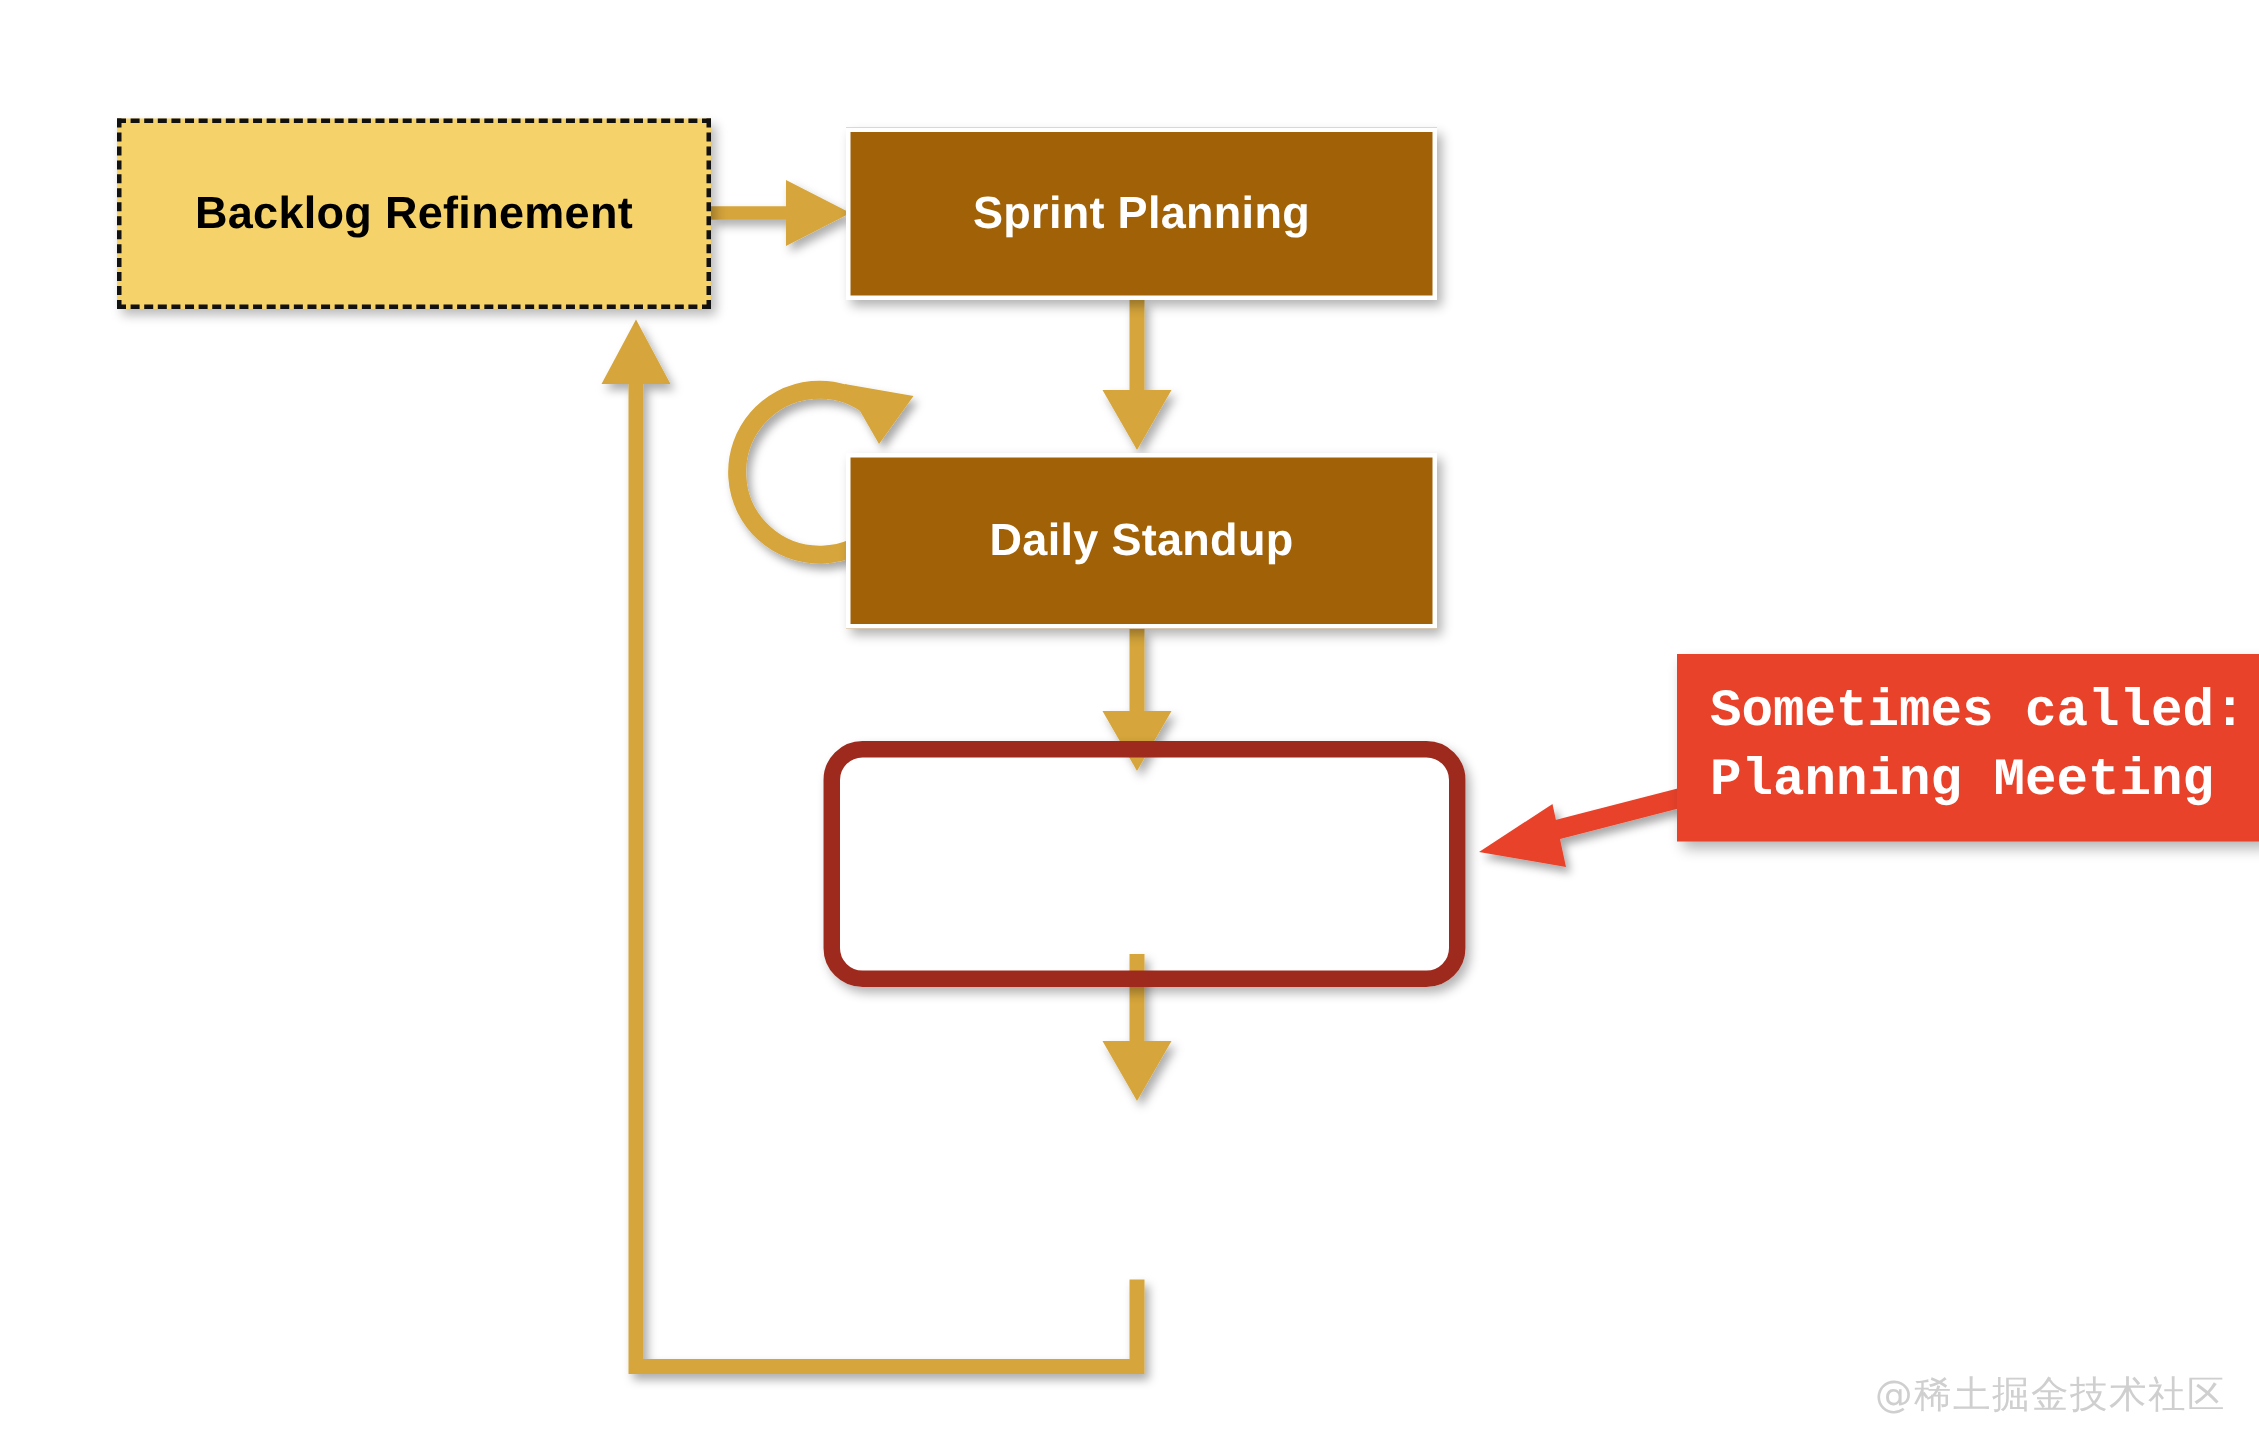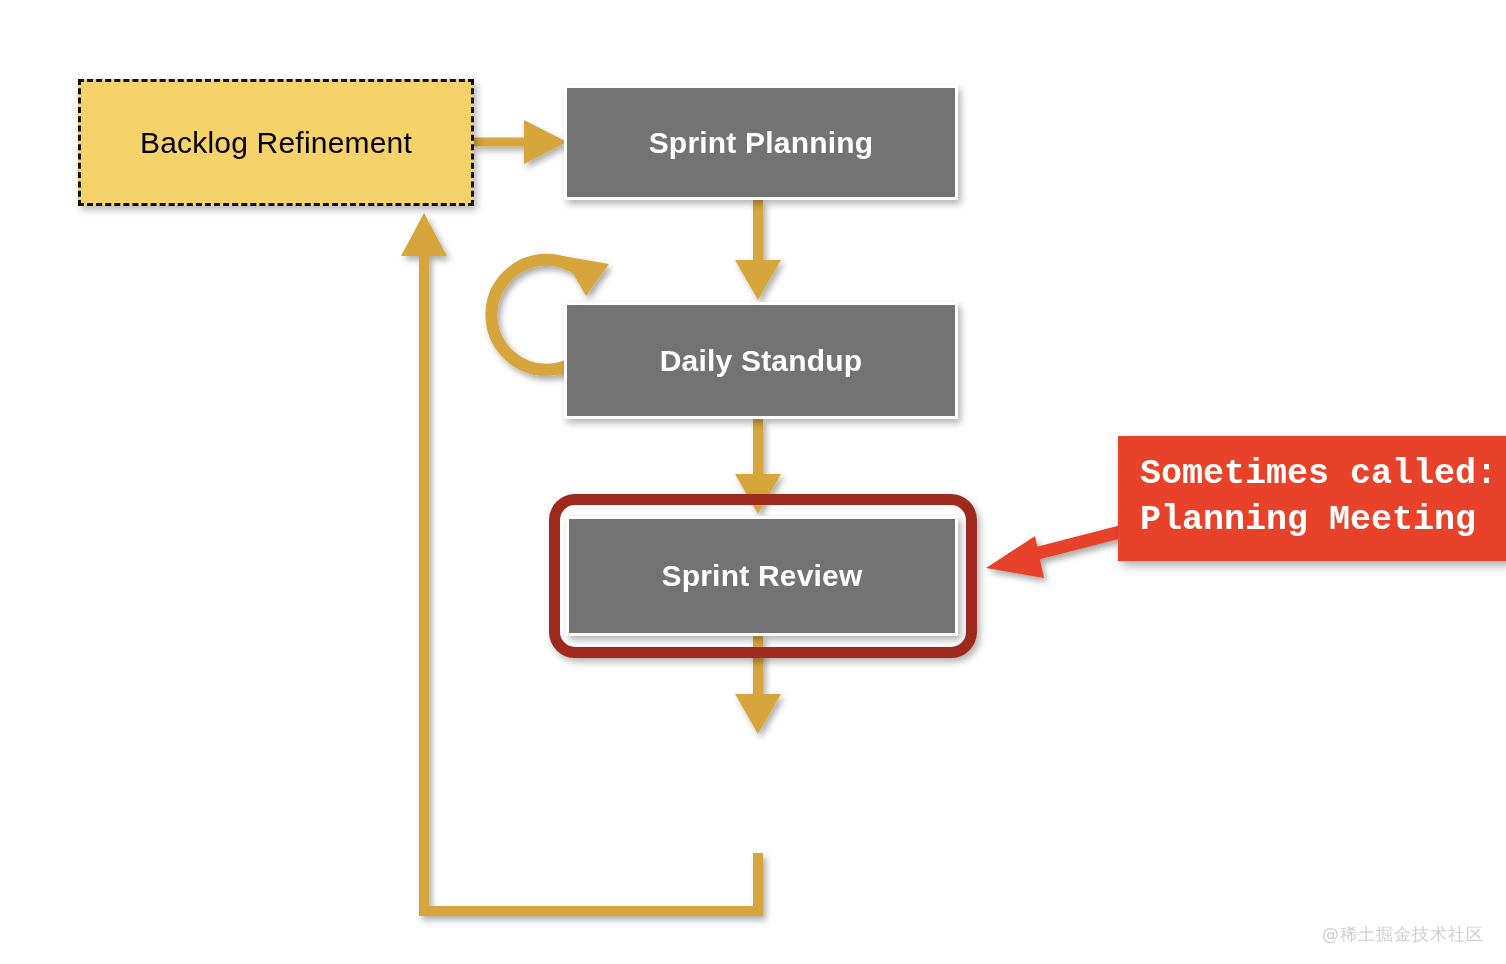--- a/index.html
+++ b/index.html
@@ -30,35 +30,35 @@
   .node {
     position: absolute;
     box-sizing: border-box;
     display: flex;
     align-items: center;
     justify-content: center;
     text-align: center;
   }
 
   .node-blue {
-    background: #737373;
+    background: #a16207;
     border: 3px solid #ffffff;
     color: #ffffff;
     font-size: 30px;
     font-weight: 700;
     letter-spacing: 0.2px;
     box-shadow: 3px 4px 7px rgba(0,0,0,0.30);
   }
 
   .node-yellow {
     background: #f5d26a;
     border: 3px dashed #111111;
     color: #000000;
     font-size: 30px;
-    font-weight: 400;
+    font-weight: 700;
     letter-spacing: 0.2px;
     box-shadow: 3px 4px 7px rgba(0,0,0,0.28);
   }
 
   .highlight-ring {
     position: absolute;
     box-sizing: border-box;
     border: 11px solid #9e2a1e;
     border-radius: 26px;
     background: transparent;
@@ -77,21 +77,21 @@
     box-shadow: 4px 5px 9px rgba(0,0,0,0.30);
     text-align: left;
   }
   .callout .line { display: block; white-space: nowrap; font-family: Liberation Mono, monospace; }
 
   .watermark {
     position: absolute;
     right: 22px;
     bottom: 18px;
     color: #cfcfcf;
-    font-size: 17px;
+    font-size: 25px;
     letter-spacing: 1px;
     font-family: "DejaVu Sans", sans-serif;
   }
 </style>
 </head>
 <body>
 
 <div id="canvas">
 
   <svg id="edge-layer" viewBox="0 0 1506 964" width="1506" height="964" xmlns="http://www.w3.org/2000/svg">
@@ -147,23 +147,20 @@
   <div class="node node-blue" style="left:564px; top:85px; width:394px; height:115px;">
     <span>Sprint Planning</span>
   </div>
 
   <div class="node node-blue" style="left:564px; top:302px; width:394px; height:117px;">
     <span>Daily Standup</span>
   </div>
 
   <div class="highlight-ring" style="left:549px; top:494px; width:428px; height:164px;"></div>
 
-  <div class="node node-blue" style="left:566px; top:516px; width:392px; height:120px;">
-    <span>Sprint Review</span>
-  </div>
 
 
   <div class="callout" style="left:1118px; top:436px; width:392px; height:125px;">
     <span class="line">Sometimes called:</span>
     <span class="line">Planning Meeting</span>
   </div>
 
   <div class="watermark">@稀土掘金技术社区</div>
 
 </div>

